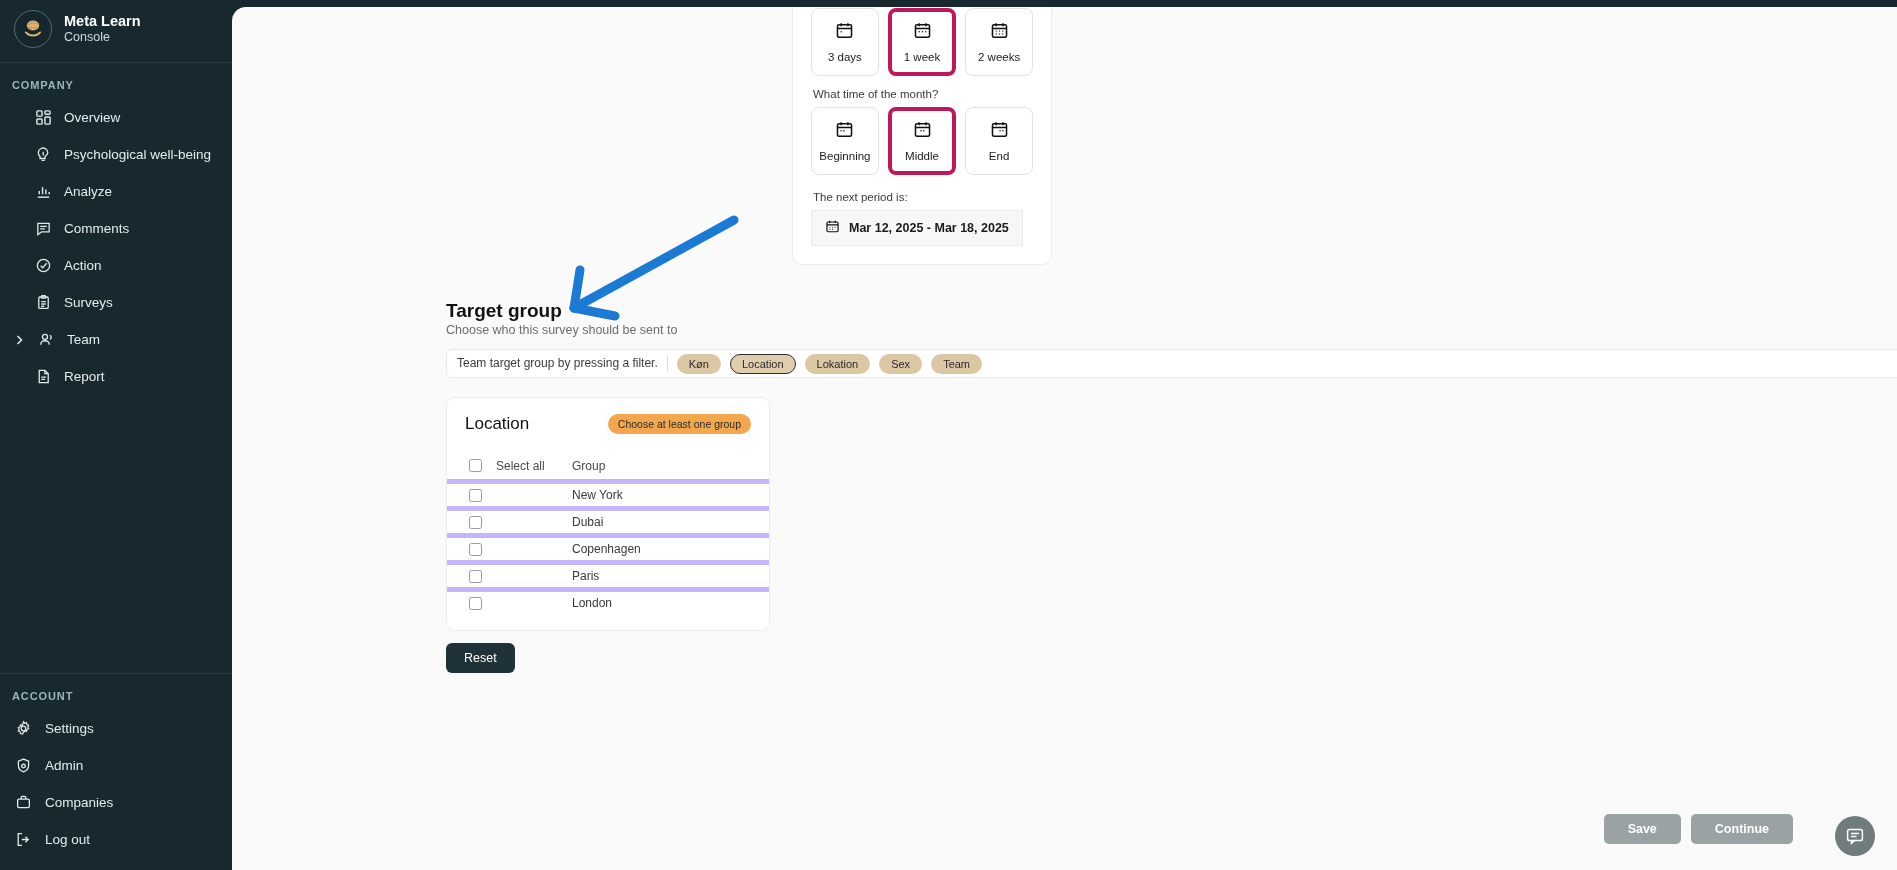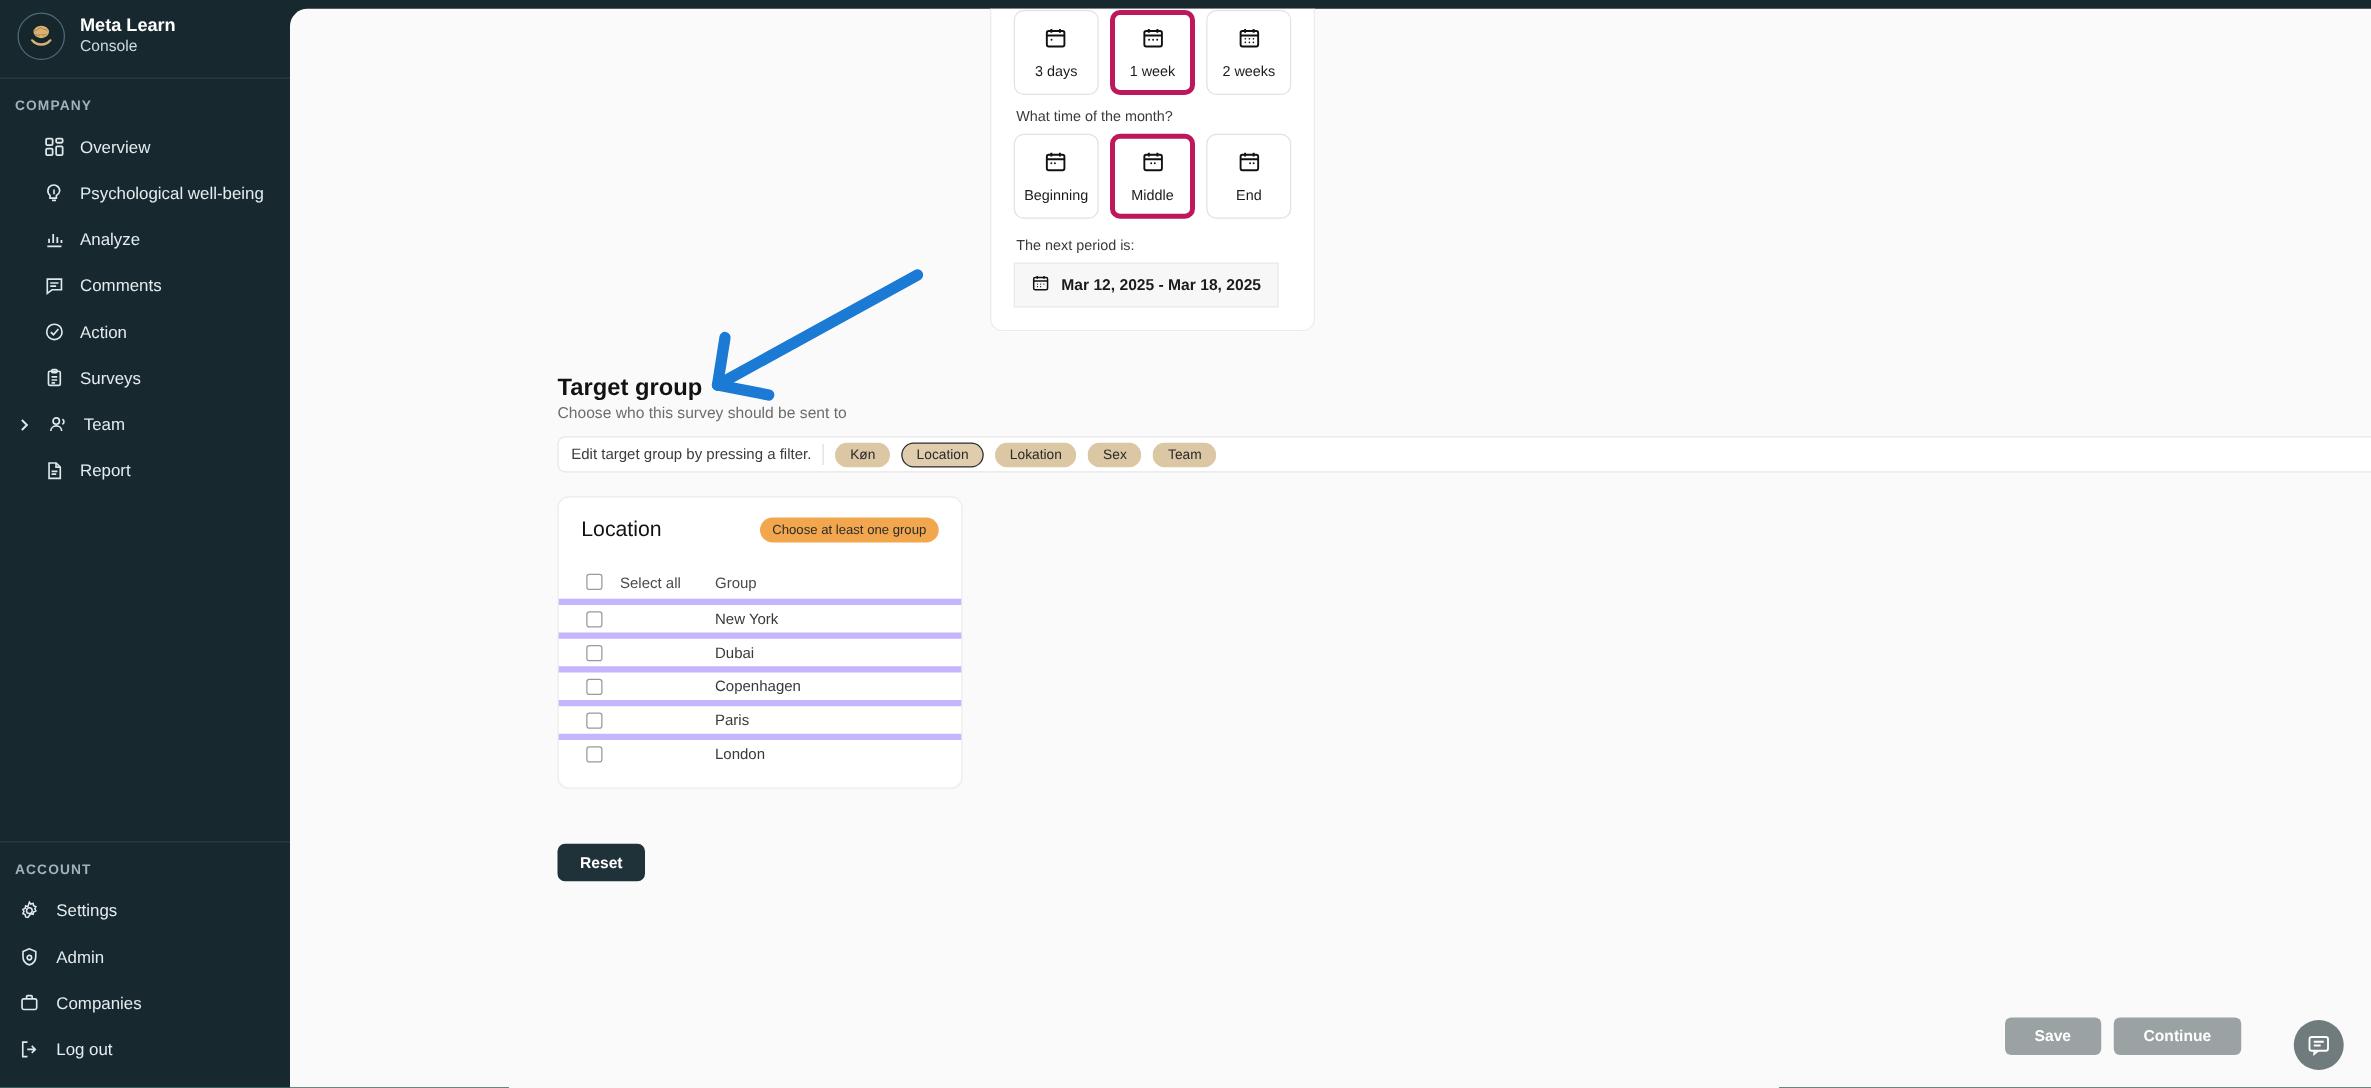--- a/index.html
+++ b/index.html
@@ -2,21 +2,21 @@
 <html><head>
 <meta charset="utf-8">
 <style>
   * { box-sizing: border-box; margin: 0; padding: 0; }
   html, body {
     width: 1897px; height: 870px;
     font-family: "Liberation Sans", sans-serif;
     overflow: hidden;
     background: #17282f;
   }
-  .app { position: relative; width: 1897px; height: 870px; display: flex; background: #14b8a6; }
+  .app { position: relative; width: 1897px; height: 870px; display: flex; background: #be185d; }
 
   
   .sidebar {
     width: 232px; height: 870px; flex: 0 0 232px;
     background: #17282f; color: #e8eef0;
     display: flex; flex-direction: column;
     position: relative; z-index: 3;
   }
   .brand { display: flex; align-items: center; gap: 12px; padding: 10px 0 14px 14px; }
   .brand-logo {
@@ -117,23 +117,23 @@
   .trow.body { border-top: 5px solid #c4b5fd; height: 27px; }
   .cbx {
     width: 13px; height: 13px; border: 1px solid #9a9a9a; border-radius: 2.5px;
     background: #fff; flex: 0 0 13px; cursor: pointer;
   }
   .cell-selall { font-size: 12px; color: #4a4a4a; margin-left: 14px; width: 62px; flex: 0 0 62px; }
   .cell-group { font-size: 12px; color: #4a4a4a; margin-left: 14px; }
   .cell-name { font-size: 12px; color: #3a3a3a; margin-left: 90px; }
 
   .reset-btn {
-    position: absolute; left: 214px; top: 668px;
+    position: absolute; left: 214px; top: 636px;
     background: #1f3239; color: #fff; border: none; border-radius: 6px;
-    font-size: 12.5px; font-weight: bold; padding: 8px 18px; cursor: pointer;
+    font-size: 12.5px; font-weight: normal; padding: 8px 18px; cursor: pointer;
     font-family: "Liberation Sans", sans-serif;
   }
 
   
   .bottom-actions { position: absolute; right: 104px; bottom: 26px; display: flex; gap: 10px; }
   .btn-flat {
     background: #9aa2a4; color: #fff; border: none; border-radius: 5px;
     font-size: 12.5px; font-weight: bold; padding: 8px 24px; cursor: pointer;
     font-family: "Liberation Sans", sans-serif;
   }
@@ -411,21 +411,21 @@
           <path d="M182 8 L22 96" stroke="#1a7ad4" stroke-width="9" stroke-linecap="round" fill="none"></path>
           <path d="M22 96 L28 58" stroke="#1a7ad4" stroke-width="9" stroke-linecap="round" fill="none"></path>
           <path d="M22 96 L63 104" stroke="#1a7ad4" stroke-width="9" stroke-linecap="round" fill="none"></path>
         </svg>
       </div>
 
       <h1 class="tg-title">Target group</h1>
       <p class="tg-sub">Choose who this survey should be sent to</p>
 
       <div class="filterbar">
-        <span class="filter-hint">Edit target group by pressing a filter.</span>
+        <span class="filter-hint">Team target group by pressing a filter.</span>
         <span class="chip">Køn</span>
         <span class="chip active">Location</span>
         <span class="chip">Lokation</span>
         <span class="chip">Sex</span>
         <span class="chip">Team</span>
       </div>
 
       <section class="loc-card">
         <div class="loc-head">
           <span class="loc-title">Location</span>

